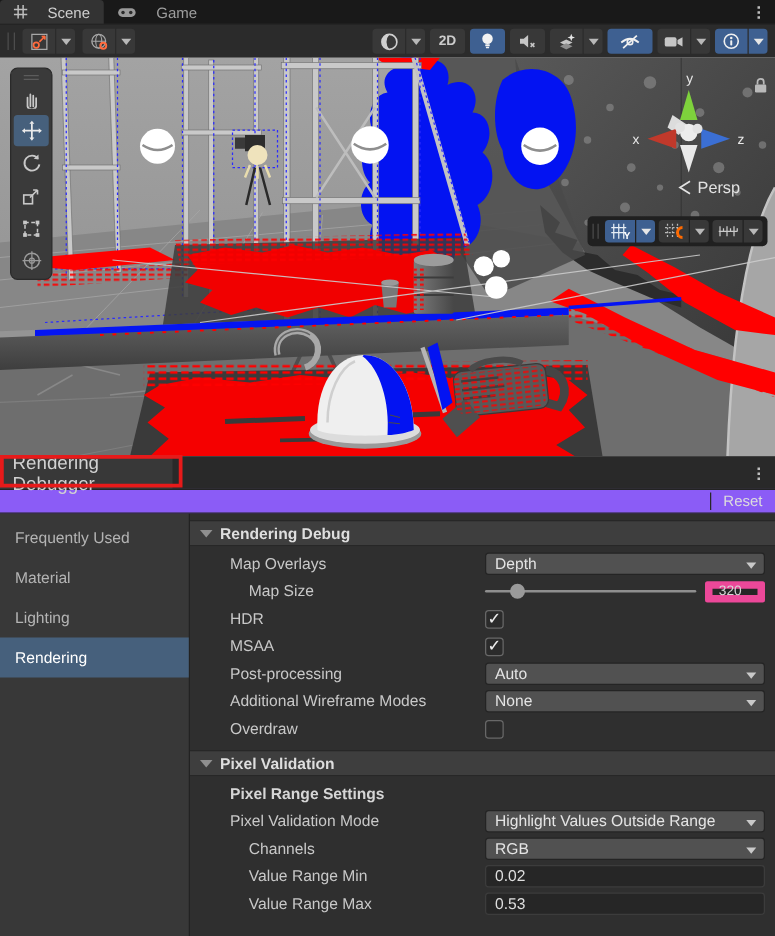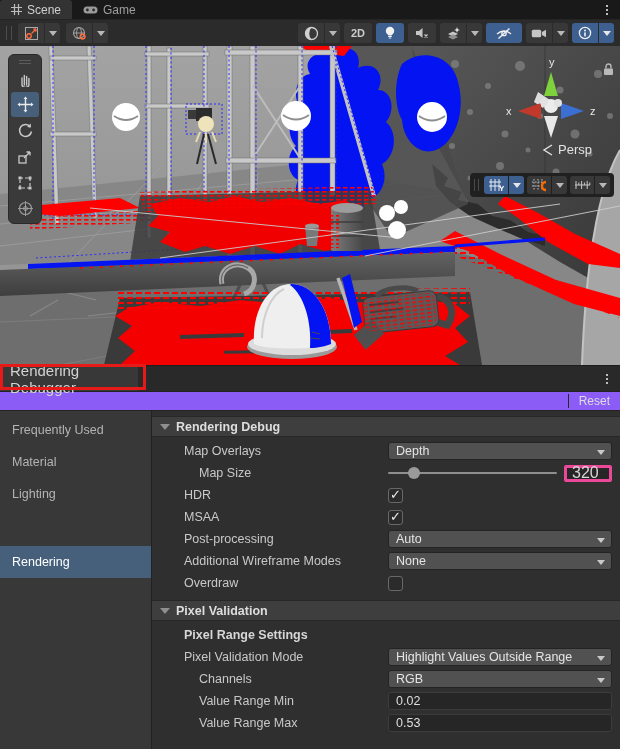--- a/index.html
+++ b/index.html
@@ -1,21 +1,21 @@
 <!DOCTYPE html>
 <html><head>
 <meta charset="utf-8">
 <style>
   * { box-sizing: border-box; margin: 0; padding: 0; }
   html,body { width:620px; height:749px; background:#383838; font-family:"Liberation Sans",sans-serif; overflow:hidden; }
   .window { position:relative; width:620px; height:749px; display:flex; flex-direction:column; }
 
   
   .tabbar { height:19px; background:#191919; display:flex; align-items:stretch; position:relative; flex:0 0 auto; }
-  .tab { display:flex; align-items:center; gap:5px; padding:0 11px; color:#9f9f9f; font-size:12px; }
+  .tab { display:flex; align-items:center; gap:16px; padding:0 11px; color:#9f9f9f; font-size:12px; }
   .tab.active { background:#333333; color:#cfcfcf; border-radius:3px 3px 0 0; }
   .kebab { position:absolute; right:8px; top:4px; width:10px; height:12px; display:flex; flex-direction:column; align-items:center; justify-content:center; gap:2px; cursor:pointer; }
   .kebab i { width:2px; height:2px; background:#bdbdbd; display:block; }
 
   
   .scene-toolbar { height:27px; background:#2b2b2b; border-top:1px solid #242424; display:flex; align-items:center; padding:0 6px; gap:6px; flex:0 0 auto; }
   .drag-lines { width:6px; height:14px; border-left:1px solid #4d4d4d; border-right:1px solid #4d4d4d; }
   .btn-group { display:flex; }
   .tbtn { height:20px; min-width:26px; background:#383838; display:flex; align-items:center; justify-content:center; color:#cccccc; font-size:11px; font-weight:bold; cursor:pointer; }
   .tbtn.left  { border-radius:3px 0 0 3px; }
@@ -55,38 +55,38 @@
   .panel { flex:1; display:flex; flex-direction:column; background:#383838; border-top:1px solid #1d1d1d; }
   .panel-tabrow { height:25px; background:#292929; position:relative; display:flex; flex:0 0 auto; }
   .panel-tab { width:138px; background:#383838; color:#d2d2d2; font-size:15px; display:flex; align-items:center; padding:0 10px; }
   .annotation-box { position:absolute; left:0; top:-2px; width:146px; height:26px; border:3px solid #e71a1a; z-index:9; pointer-events:none; }
   .panel-toolbar { height:20px; background:#8b5cf6; border-top:1px solid #232323; border-bottom:1px solid #232323; display:flex; justify-content:flex-end; align-items:center; flex:0 0 auto; }
   .reset-btn { color:#dddddd; font-size:12px; padding:0 10px; display:flex; align-items:center; border-left:1px solid #282828; cursor:pointer; }
 
   .panel-body { flex:1; display:flex; min-height:0; }
   .sidebar { width:152px; background:#383838; border-right:1px solid #222222; padding-top:3px; flex:0 0 auto; }
   .side-item { height:32px; display:flex; align-items:center; padding-left:12px; color:#b4b4b4; font-size:12.5px; cursor:pointer; }
-  .side-item.selected { background:#46607C; color:#ffffff;margin-top:36px; }
+  .side-item.selected { background:#46607C; color:#ffffff; }
 
   .content { flex:1; background:#2f2f2f; padding-top:5px; overflow:hidden; }
   .section-header { height:21px; background:#3e3e3e; border-top:1px solid #272727; border-bottom:1px solid #272727; display:flex; align-items:center; gap:6px; padding-left:8px; color:#dedede; font-size:12.5px; font-weight:bold; margin-bottom:3px; }
   .foldout { width:0; height:0; border-left:5px solid transparent; border-right:5px solid transparent; border-top:6px solid #8f8f8f; cursor:pointer; }
   .row { height:22px; display:flex; align-items:center; padding:0 8px 0 32px; }
   .row .lbl { flex:1; color:#c8c8c8; font-size:12.5px; }
   .row .lbl.ind { padding-left:15px; }
   .row .lbl.bold { font-weight:bold; color:#d6d6d6; }
   .fld { width:224px; flex:0 0 auto; display:flex; align-items:center; }
   .dropdown { width:100%; height:18px; background:#515151; border:1px solid #242424; border-radius:3px; color:#e4e4e4; font-size:12.5px; display:flex; align-items:center; padding:0 7px; position:relative; cursor:pointer; }
   .dropdown::after { content:""; position:absolute; right:6px; top:7px; width:0; height:0; border-left:4px solid transparent; border-right:4px solid transparent; border-top:5px solid #c9c9c9; }
   .checkbox { width:15px; height:15px; background:#2b2b2b; border:1px solid #686868; border-radius:3px; position:relative; cursor:pointer; }
   .checkbox.checked::after { content:"✓"; position:absolute; left:1px; top:-2px; color:#ececec; font-size:13px; }
   .slider { flex:1; position:relative; height:16px; margin-right:7px; cursor:pointer; }
   .slider .track { position:absolute; left:0; right:0; top:7px; height:2px; background:#8f8f8f; border-radius:1px; }
   .slider .thumb { position:absolute; left:12%; top:2px; width:12px; height:12px; border-radius:50%; background:#9a9a9a; }
-  .numfield { width:48px; height:17px; background:#262626; border:3px solid #ec4899; border-radius:2px; color:#d6d6d6; font-size:16px; display:flex; align-items:center; padding:0 5px; cursor:text; }
+  .numfield { width:48px; height:17px; background:#262626; border:6px solid #ec4899; border-radius:2px; color:#d6d6d6; font-size:11px; display:flex; align-items:center; padding:0 5px; cursor:text; }
   .textfield { width:100%; height:18px; background:#262626; border:1px solid #3c3c3c; border-radius:3px; color:#dedede; font-size:12.5px; display:flex; align-items:center; padding:0 7px; cursor:text; }
   .gap { height:6px; }
 </style>
 </head>
 <body>
 
 <div class="window">
 
   <div class="tabbar">
     <div class="tab active">

